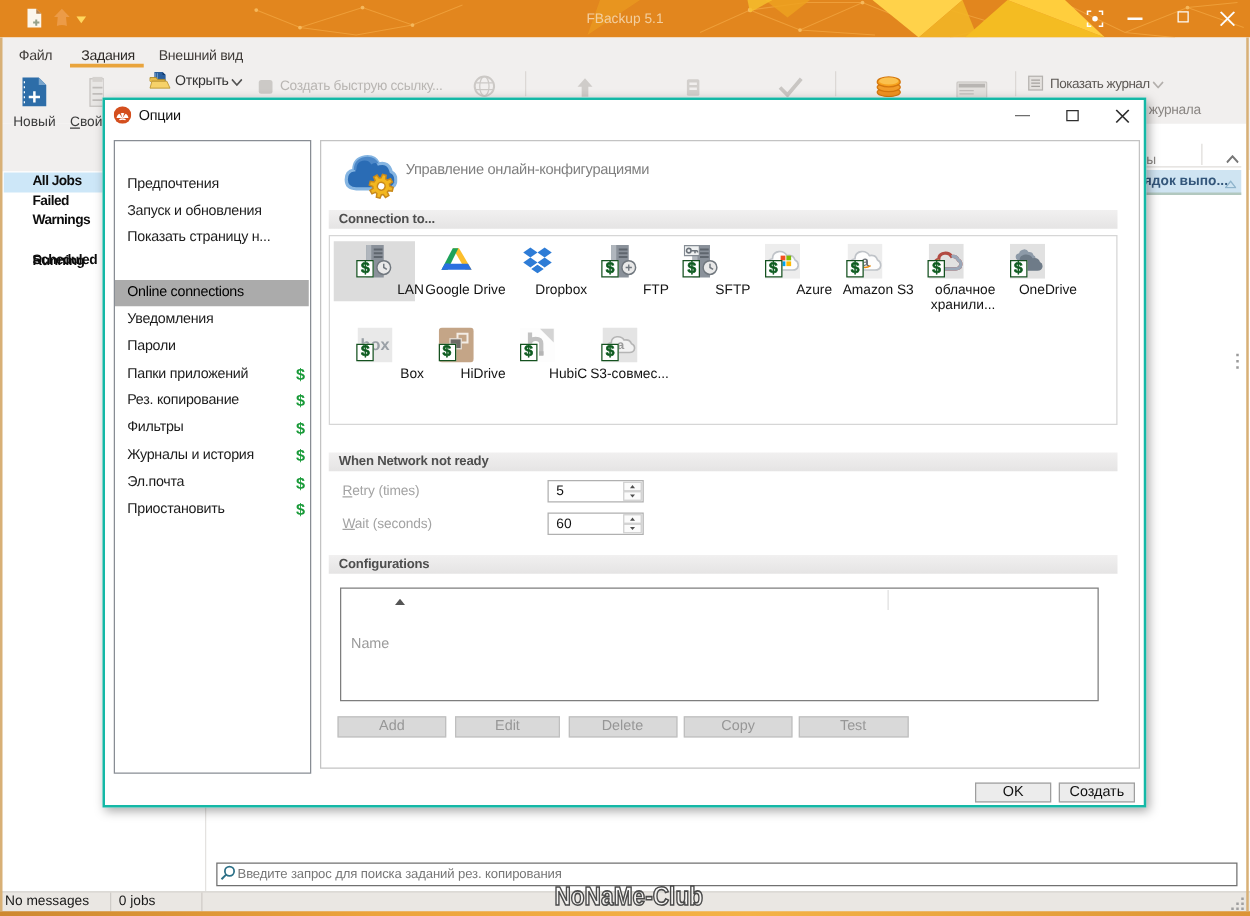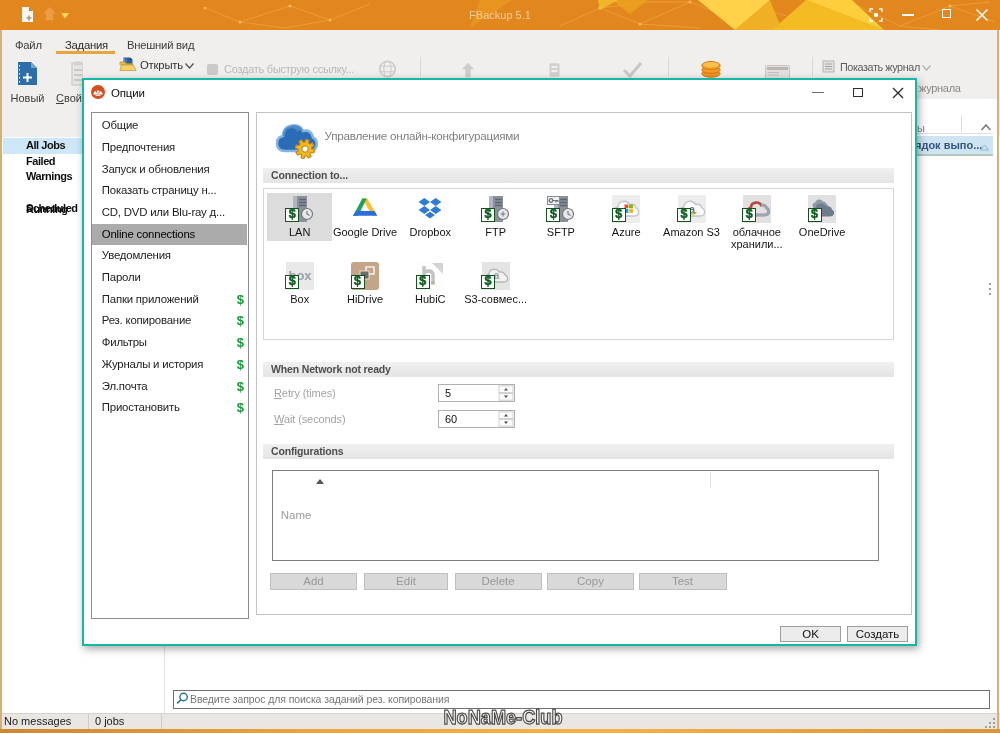--- a/index.html
+++ b/index.html
@@ -40,21 +40,21 @@
   .li .dollar{position:absolute;right:1px;top:0;color:#189a38;font-weight:bold;font-size:13px;}
   #lbsel{position:absolute;left:0px;top:110.65px;width:154.5px;height:21.7px;background:#ababab;}
   #panel{left:171.5px;top:32px;width:656.5px;height:503px;border:1px solid #c3c3c3;box-sizing:border-box;background:#fff;}
   .pn{position:absolute;} 
   .secbar{left:6.5px;width:631px;height:15px;background:linear-gradient(#f1f0f0,#e5e4e4);
      font-size:10.5px;letter-spacing:-0.15px;font-weight:bold;color:#4e4e4e;line-height:15px;}
   .secbar span{margin-left:8px;}
   #iconbox{left:6.5px;top:75px;width:631px;height:152px;border:1px solid #d6d6d6;box-sizing:border-box;background:#fff;}
   .cell{position:absolute;width:65px;height:48px;text-align:center;}
   .cell .icn{position:absolute;left:18.5px;top:2px;}
-  .cell .lbl{position:absolute;top:33px;left:-7px;width:79px;text-align:center;font-size:11px;color:#141414;line-height:12.3px;}
+  .cell .lbl{position:absolute;top:33px;left:-7px;width:79px;text-align:right;font-size:11px;color:#141414;line-height:12.3px;}
   .badge{position:absolute;left:18px;top:15px;width:14px;height:14px;background:#fff;border:1.7px solid #14511f;
      box-sizing:border-box;font-size:12.5px;font-weight:bold;color:#0e5c20;line-height:10.2px;text-align:center;
      -webkit-text-stroke:0.5px #0e5c20;}
   .glabel{font-size:11px;letter-spacing:-0.1px;color:#a3a3a3;}
   .spin{position:absolute;width:77px;height:18px;border:1px solid #b0b0b0;box-sizing:border-box;background:#fff;font-size:11px;color:#111;}
   .spin .val{position:absolute;left:6px;top:2px;}
   .spin .btns{position:absolute;right:0;top:0;width:16px;height:16px;}
   .btn{position:absolute;height:17px;background:#d9d9d9;border:1px solid #bfbfbf;box-sizing:border-box;
      font-size:11.5px;color:#979797;text-align:center;line-height:15px;}
   .okbtn{position:absolute;width:61px;height:16px;background:#ececec;border:1px solid #9e9e9e;box-sizing:border-box;
@@ -258,25 +258,23 @@
   <div class="dlg" id="dlgtitle">Опции</div>
 
   <div class="dlg" style="left:728px;top:11.5px;width:12px;height:1.2px;background:#6e6e6e;"></div>
   <div class="dlg" style="left:768.5px;top:7.5px;width:10px;height:9.5px;border:1.4px solid #2e2e2e;box-sizing:border-box;"></div>
   <svg class="dlg" style="left:808px;top:7px;" width="12" height="12" viewBox="0 0 12 12">
     <path d="M1,1 L11,11 M11,1 L1,11" stroke="#2e2e2e" stroke-width="1.4"></path>
   </svg>
 
   <div class="dlg" id="listbox">
     <div id="lbsel"></div>
-    <div class="li" style="top:2.15px;">Общие</div>
     <div class="li" style="top:23.85px;">Предпочтения</div>
     <div class="li" style="top:45.55px;">Запуск и обновления</div>
     <div class="li" style="top:67.25px;">Показать страницу н...</div>
-    <div class="li" style="top:88.95px;">CD, DVD или Blu-ray д...</div>
     <div class="li" style="top:110.65px;color:#000;">Online connections</div>
     <div class="li" style="top:132.35px;">Уведомления</div>
     <div class="li" style="top:154.05px;">Пароли</div>
     <div class="li" style="top:175.75px;">Папки приложений<span class="dollar">$</span></div>
     <div class="li" style="top:197.45px;">Рез. копирование<span class="dollar">$</span></div>
     <div class="li" style="top:219.15px;">Фильтры<span class="dollar">$</span></div>
     <div class="li" style="top:240.85px;">Журналы и история<span class="dollar">$</span></div>
     <div class="li" style="top:262.55px;">Эл.почта<span class="dollar">$</span></div>
     <div class="li" style="top:284.25px;">Приостановить<span class="dollar">$</span></div>
   </div>

